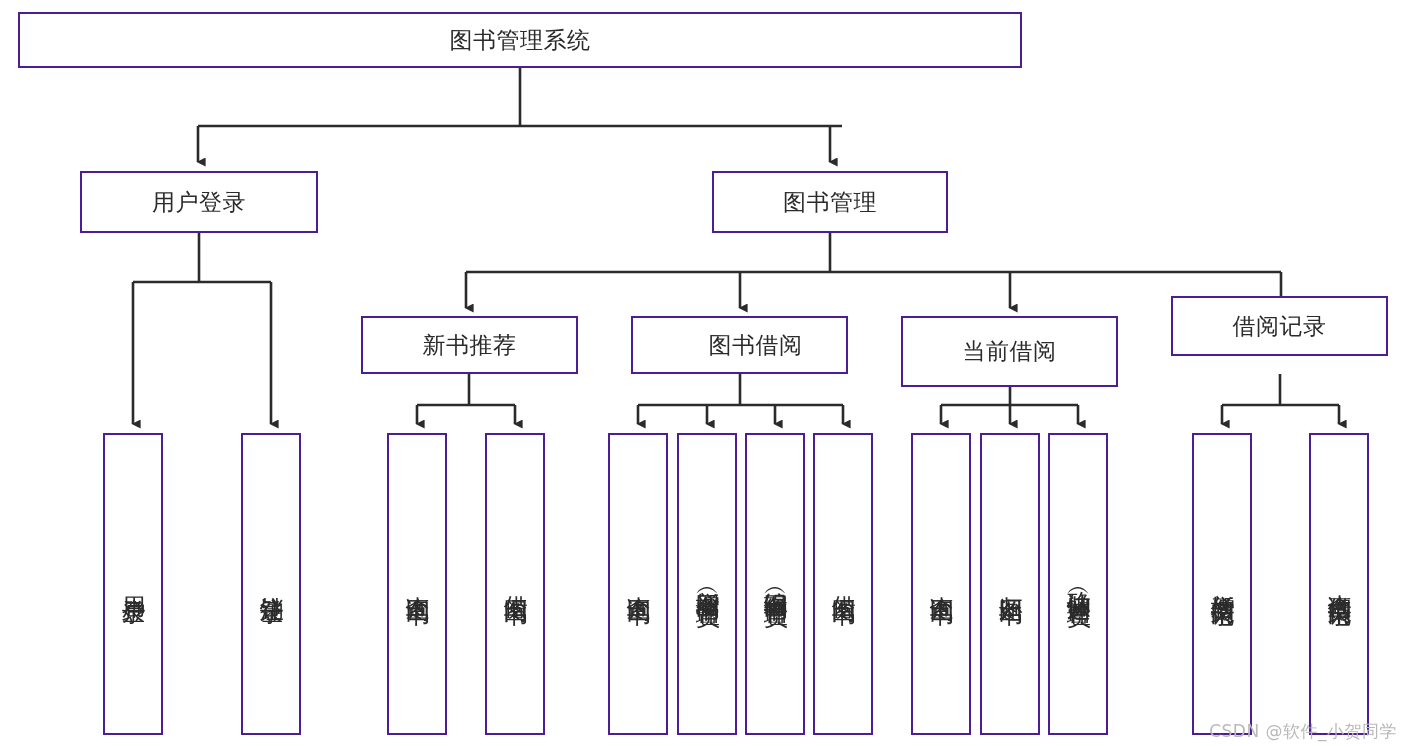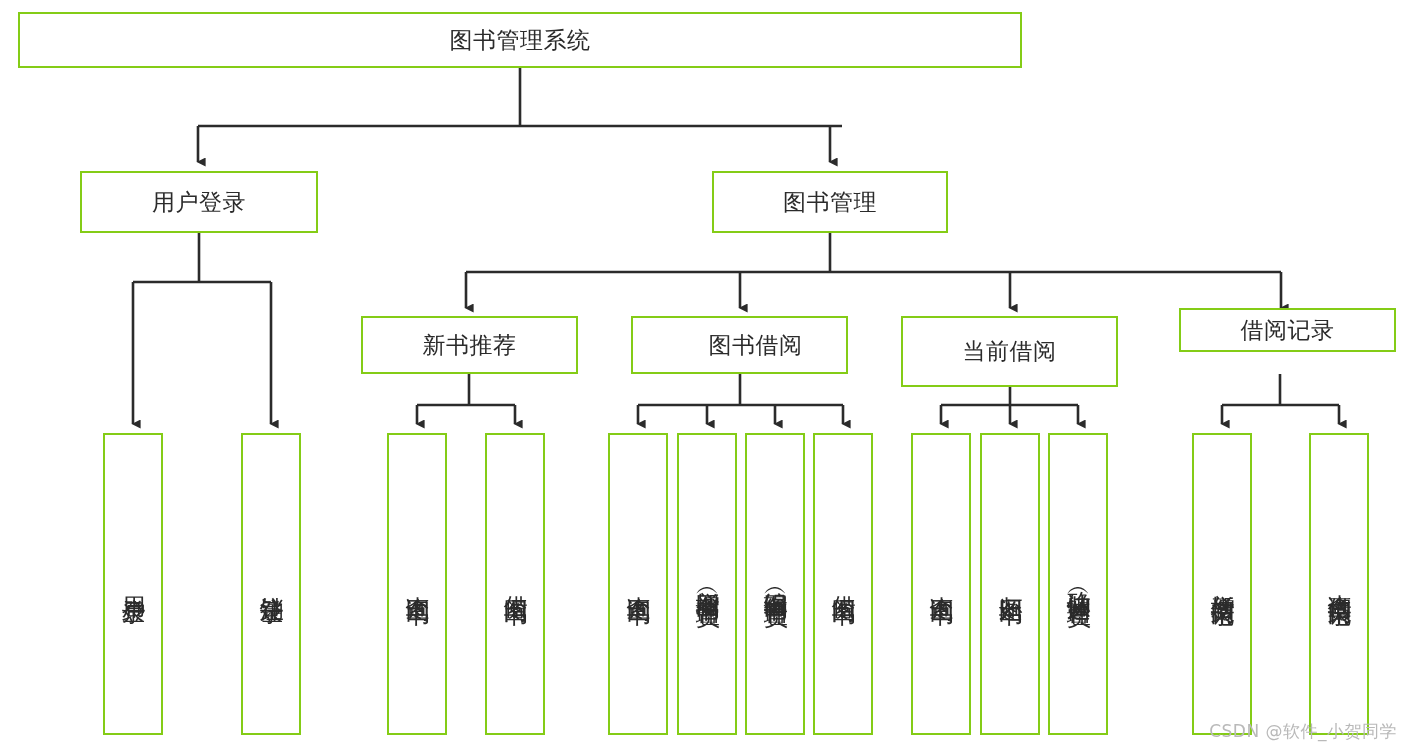--- a/index.html
+++ b/index.html
@@ -22,21 +22,21 @@
     left: 0;
     top: 0;
     width: 1405px;
     height: 747px;
     pointer-events: none;
   }
   .node {
     position: absolute;
     box-sizing: border-box;
     background: #ffffff;
-    border: 2px solid #84cc16;
+    border: 2px solid #4c1d95;
     display: flex;
     align-items: center;
     justify-content: center;
     color: #2b2b2b;
   }
   .node-label {
     display: block;
     line-height: 1.08;
     letter-spacing: 0.5px;
     white-space: pre;
@@ -143,21 +143,21 @@
   </div>
 
   <div class="node h-node" style="left:631px; top:316px; width:217px; height:58px;padding-left:32px;">
     <span class="node-label">图书借阅</span>
   </div>
 
   <div class="node h-node" style="left:901px; top:316px; width:217px; height:71px;">
     <span class="node-label">当前借阅</span>
   </div>
 
-  <div class="node h-node" style="left:1171px; top:308px; width:217px; height:44px;margin-left:8px;">
+  <div class="node h-node" style="left:1171px; top:296px; width:217px; height:60px;">
     <span class="node-label">借阅记录</span>
   </div>
 
   <div class="node v-node" style="left:103px; top:433px; width:60px; height:302px;">
     <span class="node-label">用户登录</span>
   </div>
 
   <div class="node v-node" style="left:241px; top:433px; width:60px; height:302px;">
     <span class="node-label">注销登录</span>
   </div>

